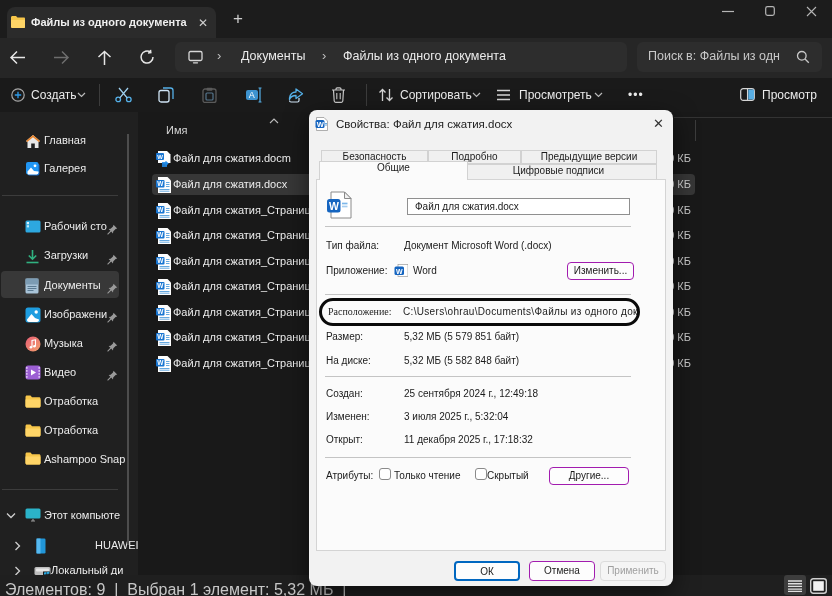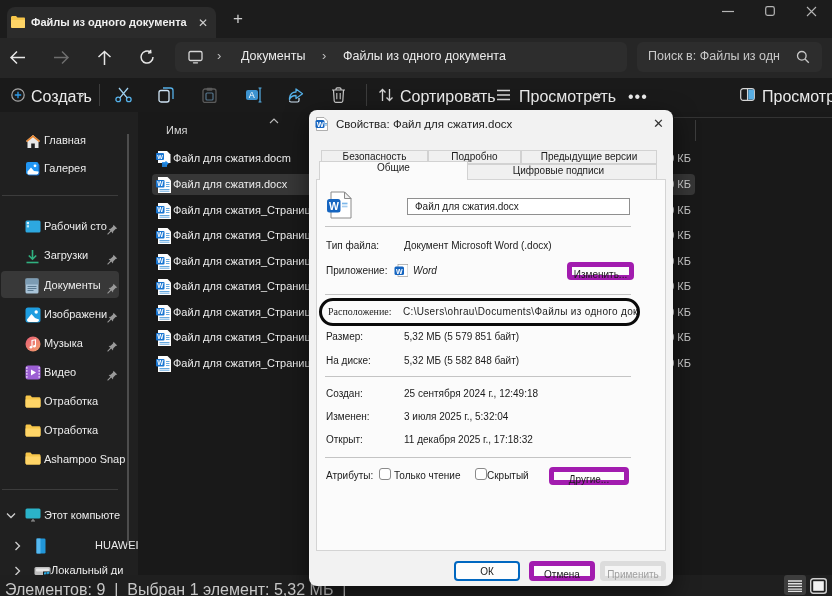--- a/index.html
+++ b/index.html
@@ -18,21 +18,21 @@
   
   #navbar { left:0; top:38px; width:832px; height:40px; background:#262626; }
   #addr { position:absolute; left:175px; top:4px; width:452px; height:30px; background:#2d2d2d; border-radius:6px; }
   #addr .bc { position:absolute; top:7px; font-size:12.5px; color:#ebebeb; }
   #addr .chev { position:absolute; top:6px; font-size:13px; color:#c0c0c0; }
   #search { position:absolute; left:637px; top:4px; width:185px; height:30px; background:#2d2d2d; border-radius:6px; }
   #search .stxt { position:absolute; left:11px; top:7px; font-size:12.5px; color:#c8c8c8; }
 
   
   #toolbar { left:0; top:78px; width:832px; height:34px; background:#1a1a1a; }
-  .tbtxt { font-size:16px; color:#ebebeb;text-align:right; }
+  .tbtxt { font-size:12px; color:#ebebeb;text-align:right; }
   .tsep { top:6px; width:1px; height:22px; background:#3c3c3c; }
 
   
   #sidebar { left:0; top:112px; width:138px; height:463px; background:#202020; }
   .sitem { position:absolute; left:44px; font-size:11px; color:#ececec; white-space:nowrap; }
   .sico { position:absolute; left:25px; }
   .pin { position:absolute; left:107px; }
   #docsel { position:absolute; left:1px; top:159px; width:118px; height:27px; background:#383838; border-radius:4px; }
   .ssep { position:absolute; left:2px; width:116px; height:1px; background:#3c3c3c; }
   #sscroll { position:absolute; left:127px; top:22px; width:2px; height:411px; background:#4d4d4d; }
@@ -54,21 +54,21 @@
 
   
   #dlg { left:309px; top:110px; width:364px; height:476px; background:#f2f2f2; border-radius:8px; box-shadow:0 8px 24px rgba(0,0,0,0.55); }
   #dlgtitle { position:absolute; left:27px; top:8px; font-size:11.5px; color:#1b1b1b; }
   #dlgx { position:absolute; left:344px; top:6px; font-size:13px; color:#333; }
   .tabbtn { position:absolute; background:#f0f0f0; border:1px solid #d2d2d2; font-size:10px; color:#1b1b1b; text-align:center; }
   #tabpage { position:absolute; left:7px; top:69px; width:350px; height:372px; background:#fbfbfb; border:1px solid #d4d4d4; }
   .lbl { position:absolute; left:17px; font-size:10px; color:#1b1b1b; white-space:nowrap; }
   .val { position:absolute; left:95px; font-size:10px; color:#1b1b1b; white-space:nowrap; }
   .dsep { position:absolute; left:16px; width:306px; height:1px; background:#c4c4c4; }
-  .dbtn { position:absolute; background:#fdfdfd; border:5px solid #a21caf; border-radius:4px; font-size:10px; color:#1b1b1b; text-align:center; }
+  .dbtn { position:absolute; background:#fdfdfd; border:1px solid #a21caf; border-radius:4px; font-size:10px; color:#1b1b1b; text-align:center; }
   .cb { position:absolute; width:12px; height:12px; background:#fff; border:1px solid #8a8a8a; border-radius:3px; }
   #oval { position:absolute; left:10px; top:188px; width:321px; height:28px; border:3.5px solid #0a0a0a; border-radius:14px; }
 </style>
 </head>
 <body>
 <div id="app">
 
   <div id="titlebar" class="abs"></div>
   <div id="tab">
     <svg style="position:absolute;left:3px;top:8px" width="16" height="14" viewBox="0 0 16 14">
@@ -439,21 +439,21 @@
     <div style="position:absolute;left:98px;top:88px;width:223px;height:17px;background:#fff;border:1px solid #8f8f8f;font-size:10px;color:#1b1b1b;padding:2px 0 0 7px;">Файл для сжатия.docx</div>
     <div class="dsep" style="top:116px;"></div>
     <span class="lbl" style="top:130px;">Тип файла:</span>
       <span class="val" style="top:130px;">Документ Microsoft Word (.docx)</span>
     <span class="lbl" style="top:155px;">Приложение:</span>
     <svg style="position:absolute;left:85px;top:154px" width="14" height="13" viewBox="0 0 14 13">
         <rect x="4" y="0.5" width="10" height="12" fill="#fff" stroke="#9a9a9a" stroke-width="0.7"></rect>
         <rect x="0.5" y="2.5" width="9.5" height="8.5" rx="1.5" fill="#1565c0"></rect>
         <text x="2" y="9.5" font-size="7" font-weight="bold" fill="#fff" font-family="Liberation Sans">W</text>
       </svg>
-    <span class="val" style="left:104px;top:155px;font-style:italic;">Word</span>
+    <span class="val" style="left:104px;top:155px;">Word</span>
     <div class="dbtn" style="left:258px;top:152px;width:67px;height:18px;padding-top:2px;">Изменить...</div>
     <div class="dsep" style="top:184px;"></div>
     <div id="oval"></div>
     <span class="lbl" style="left:19px;top:196px;font-family:Liberation Serif, serif;">Расположение:</span>
       <span class="val" style="left:94px;top:196px;letter-spacing:0.32px;">C:\Users\ohrau\Documents\Файлы из одного док</span>
     <span class="lbl" style="top:221px;">Размер:</span>
       <span class="val" style="top:221px;">5,32 МБ (5 579 851 байт)</span>
     <span class="lbl" style="top:245px;">На диске:</span>
       <span class="val" style="top:245px;">5,32 МБ (5 582 848 байт)</span>
     <div class="dsep" style="top:266px;"></div>

